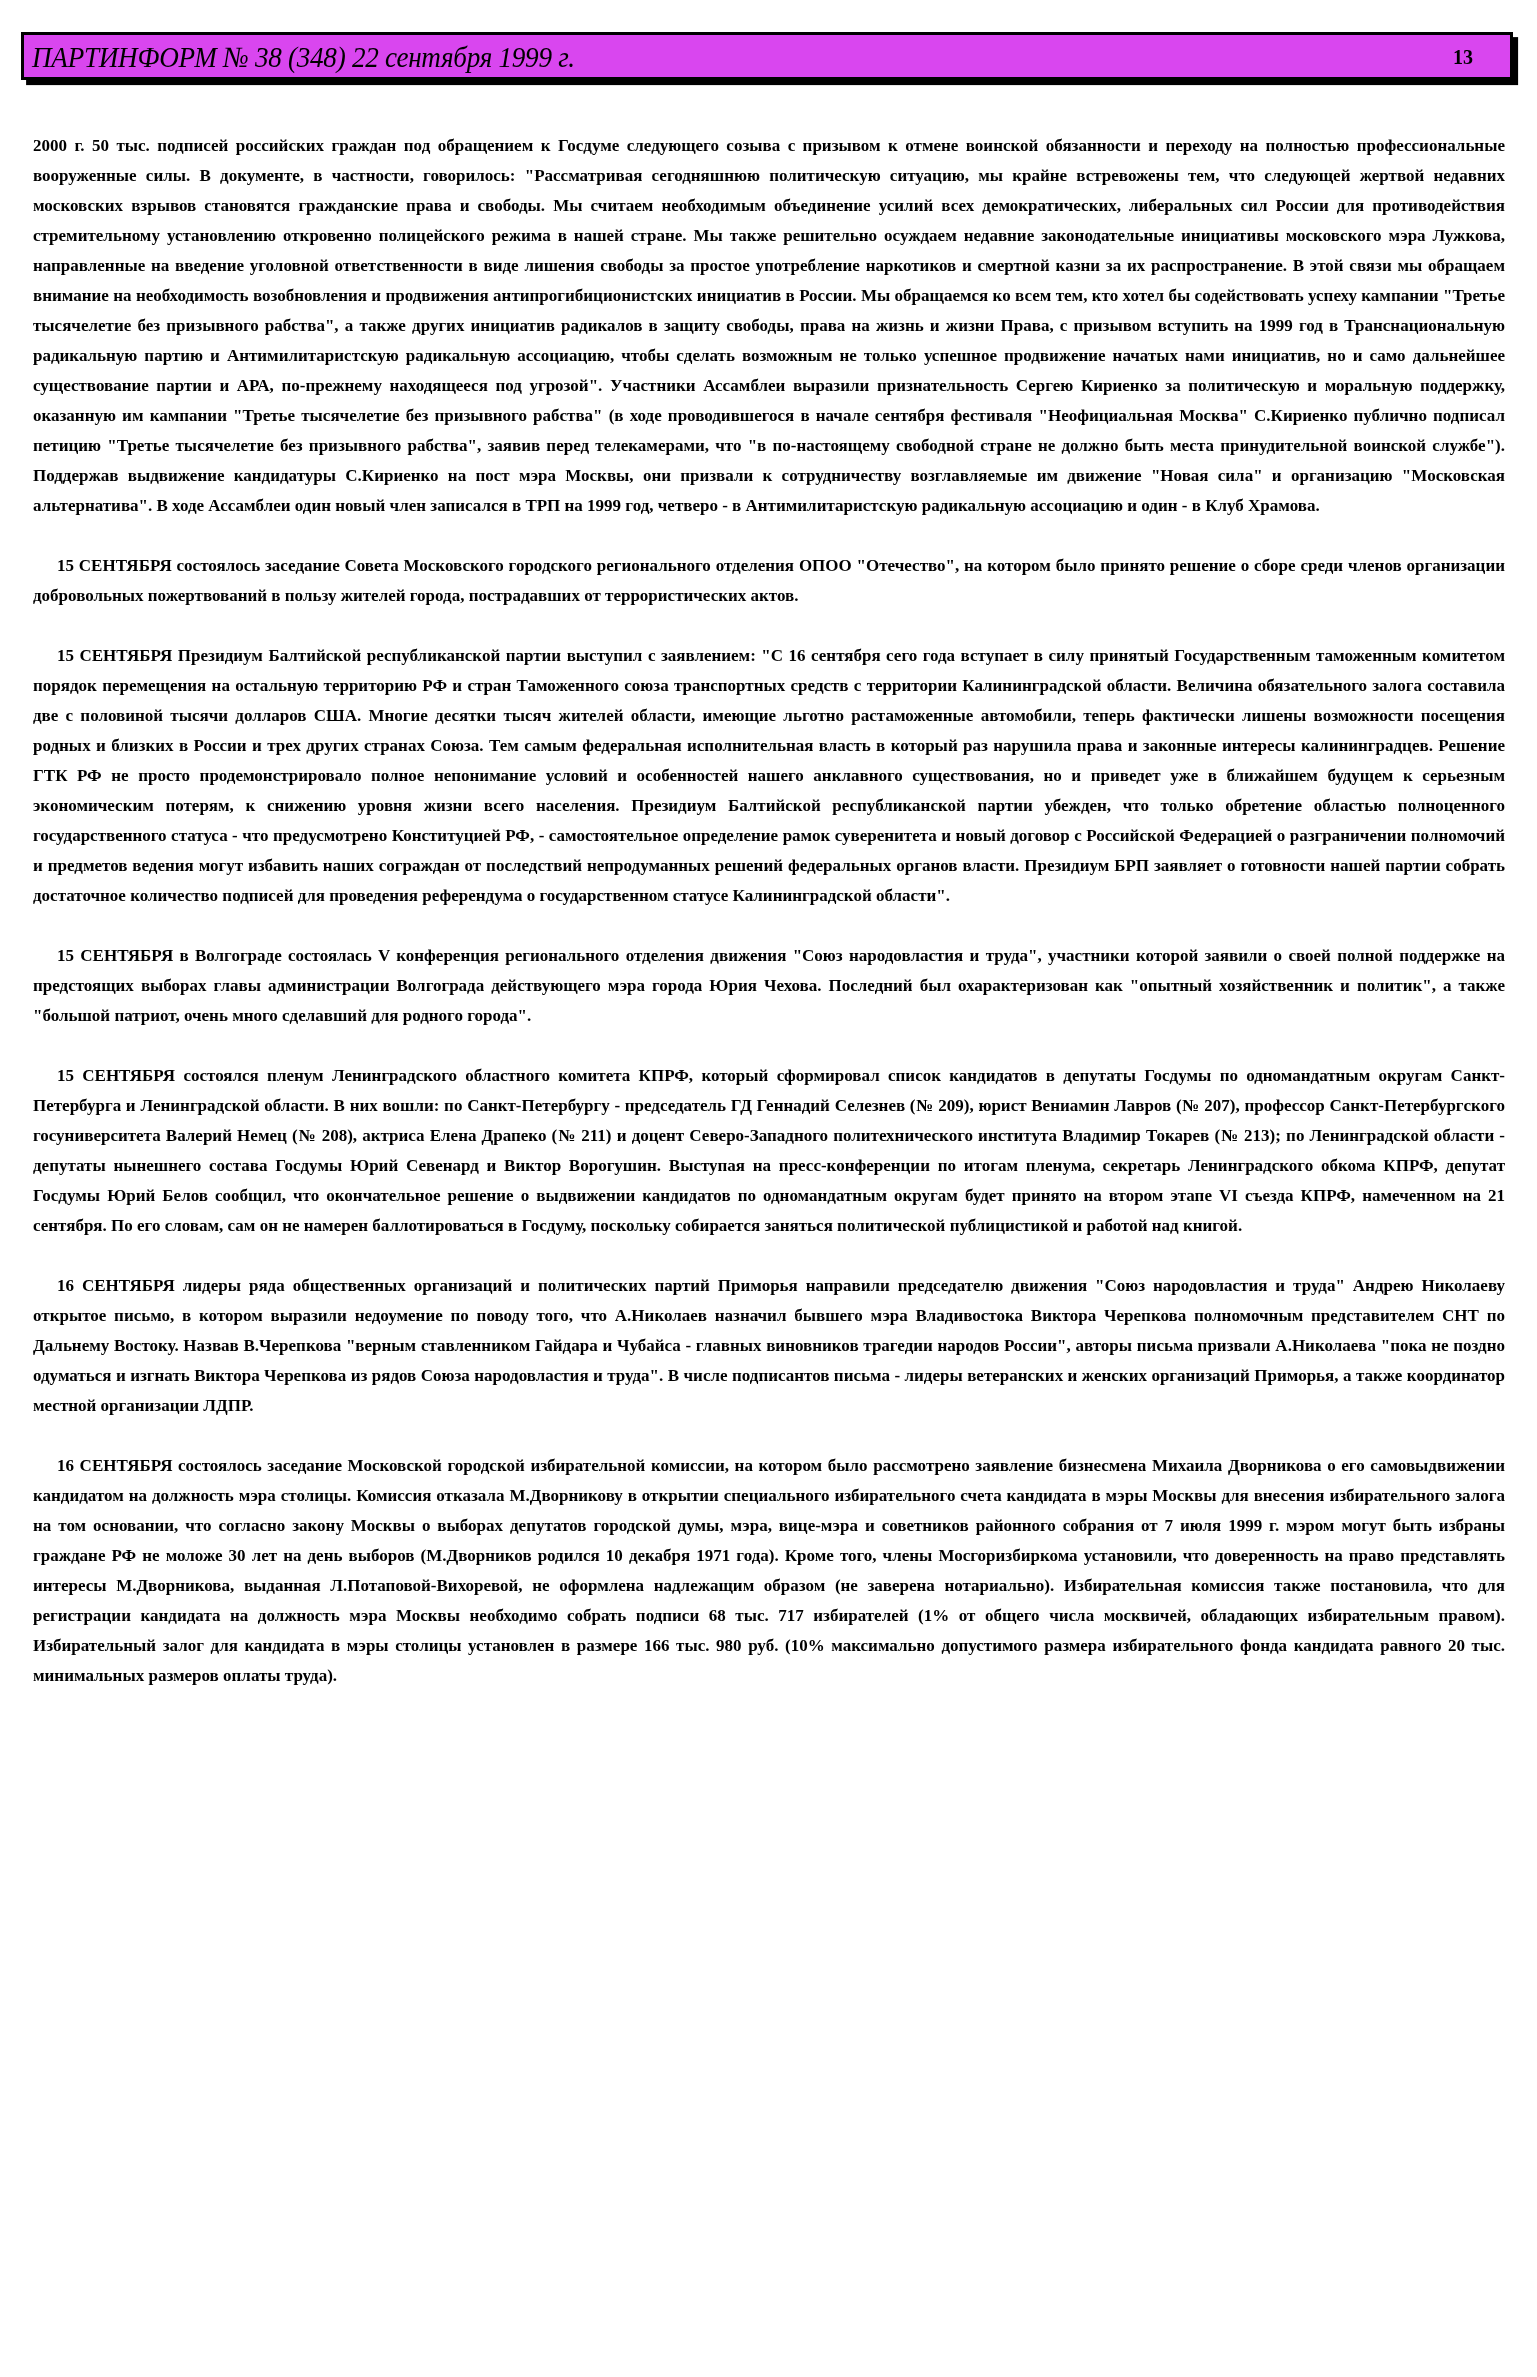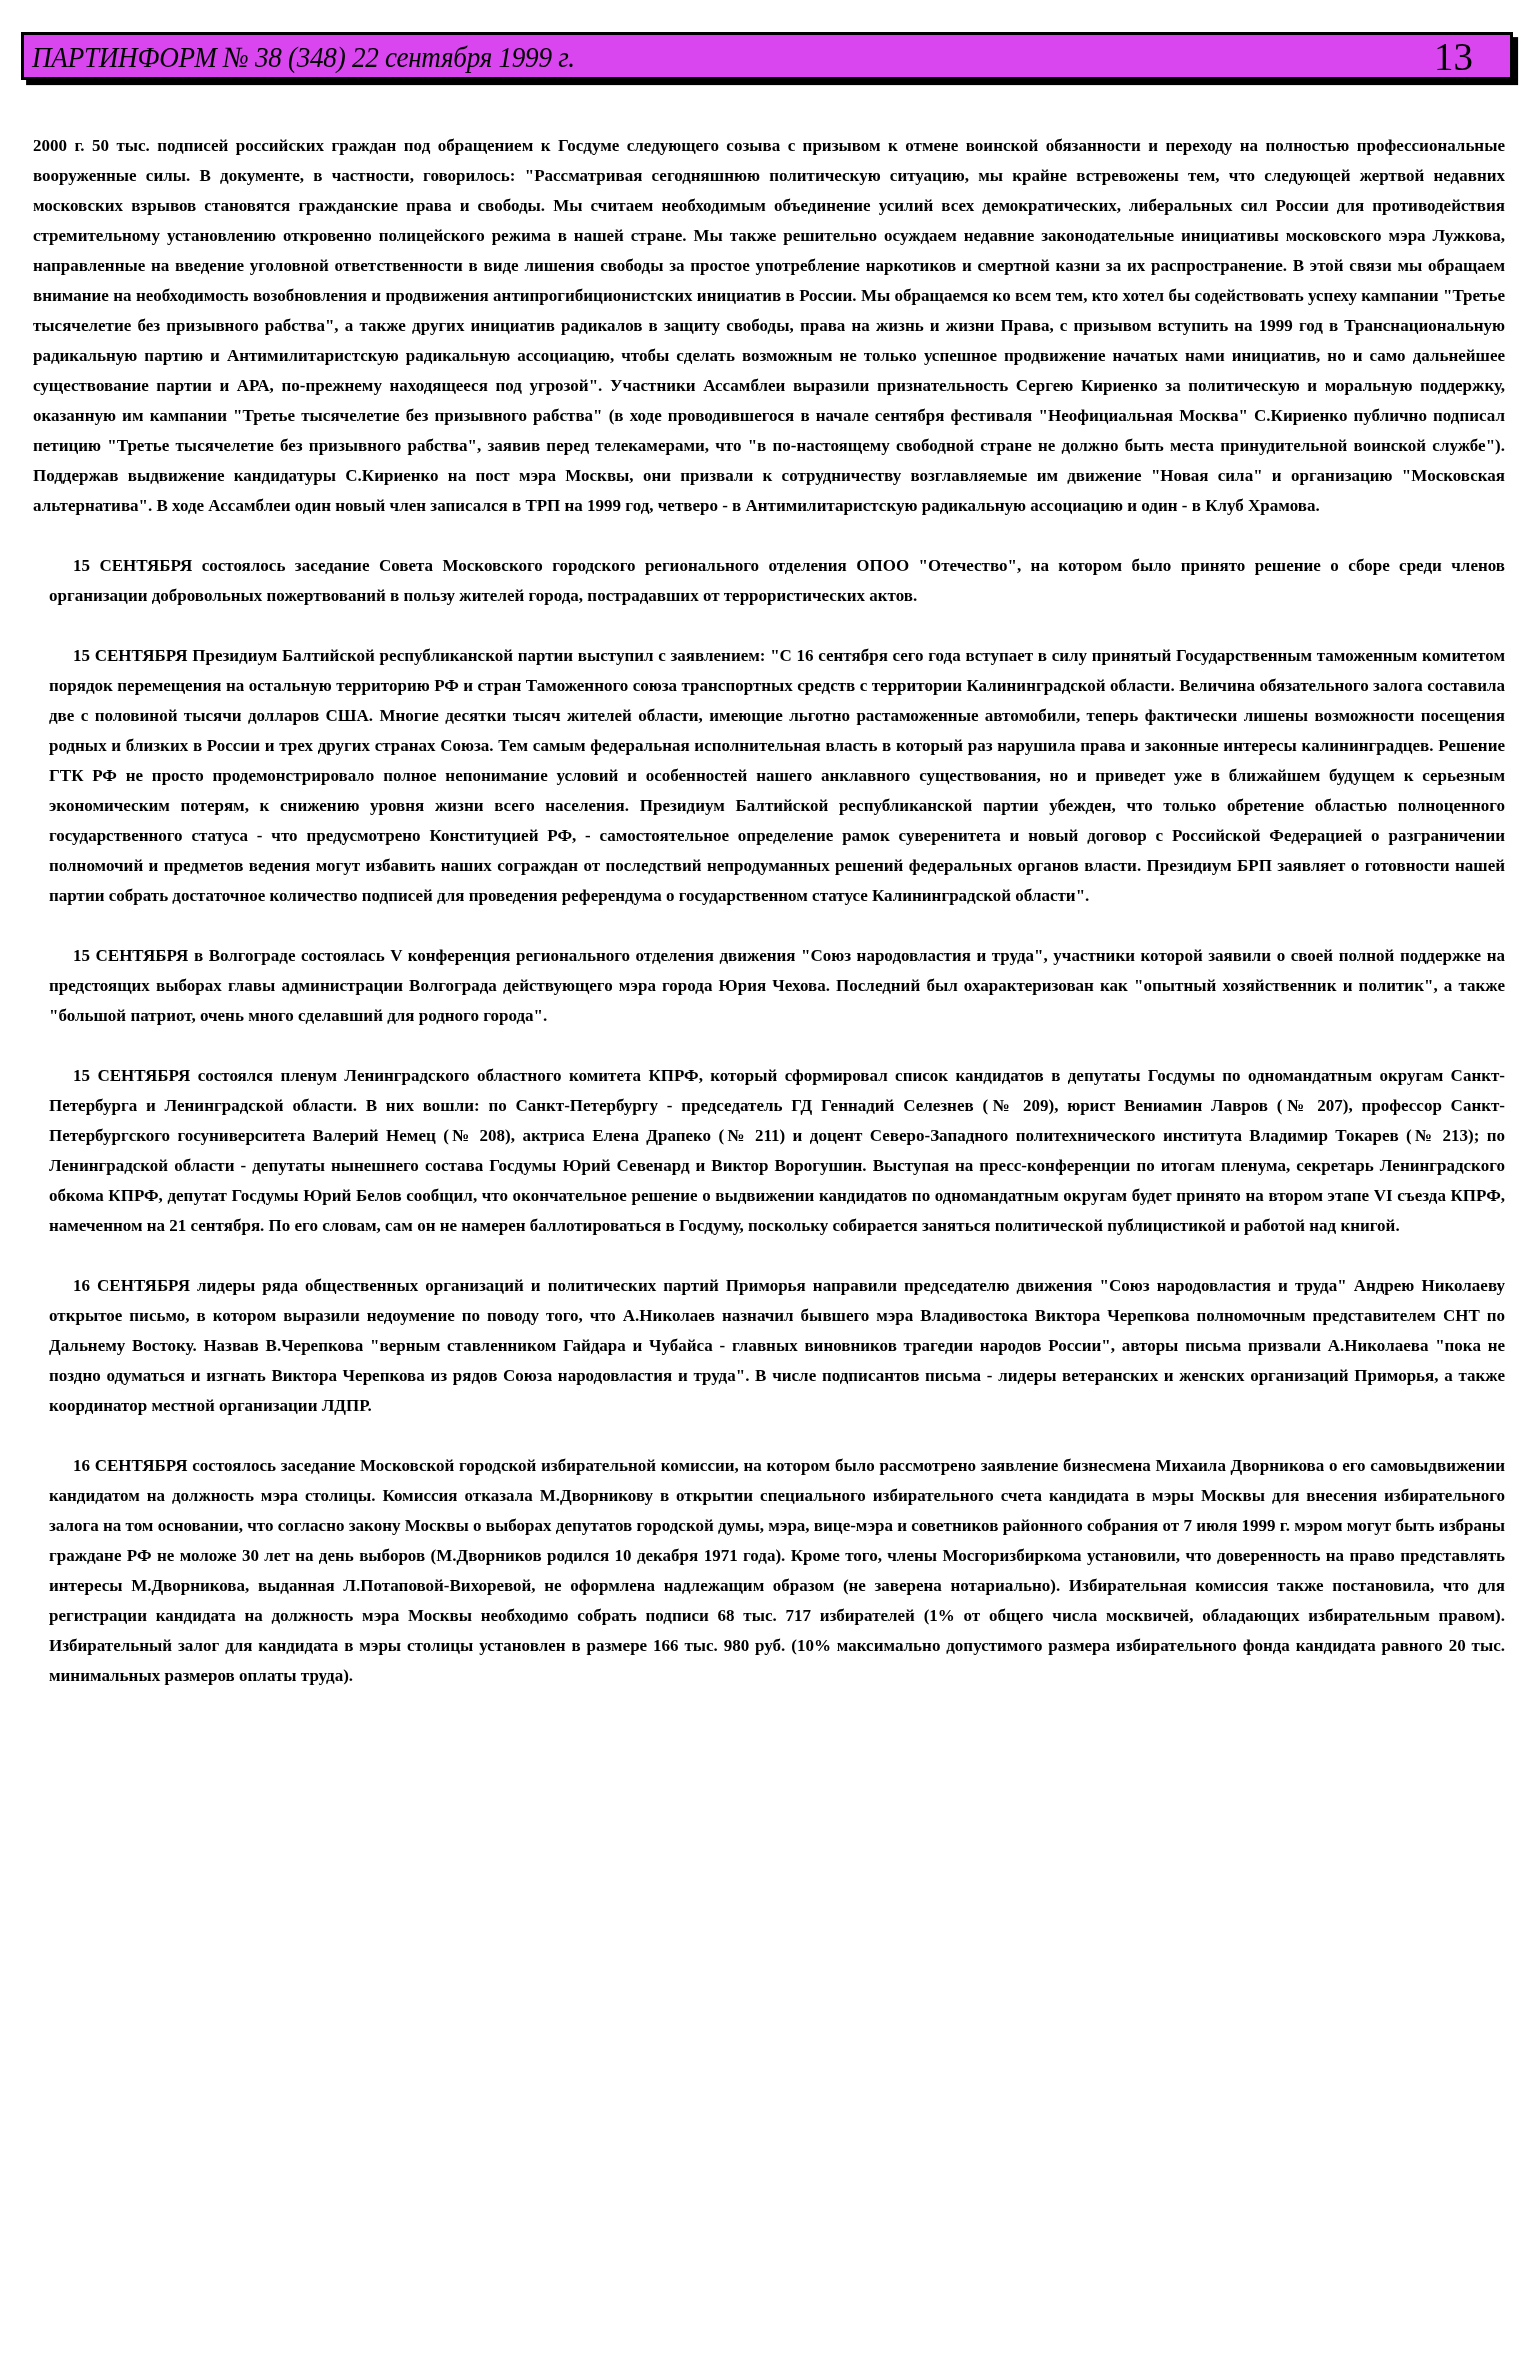--- a/index.html
+++ b/index.html
@@ -37,41 +37,41 @@
     letter-spacing: -0.3px;
     white-space: nowrap;
     transform: scaleX(0.92);
     transform-origin: left center;
   }
   .page-number {
     position: absolute;
     right: 37px;
     top: 3.8px;
     font-family: "Liberation Serif", serif;
-    font-size: 39px;
+    font-size: 20px;
     line-height: 36px;
+    font-weight: bold;
   }
   .content {
     position: absolute;
     left: 33px;
     top: 131px;
     width: 1472px;
     font-family: "Liberation Serif", serif;
     font-weight: bold;
     font-size: 17px;
     line-height: 30px;
   }
   .para {
     margin: 0 0 30px 0;
     text-align: justify;
     text-align-last: left;
   }
   .para.indent {
     text-indent: 24px;
-    margin-left: 16px;
   }
   .para .lead {
     font-weight: bold;
   }
 </style>
 </head>
 <body>
 
 <div class="header-box">
   <span class="header-title">ПАРТИНФОРМ № 38 (348) 22 сентября 1999 г.</span>

